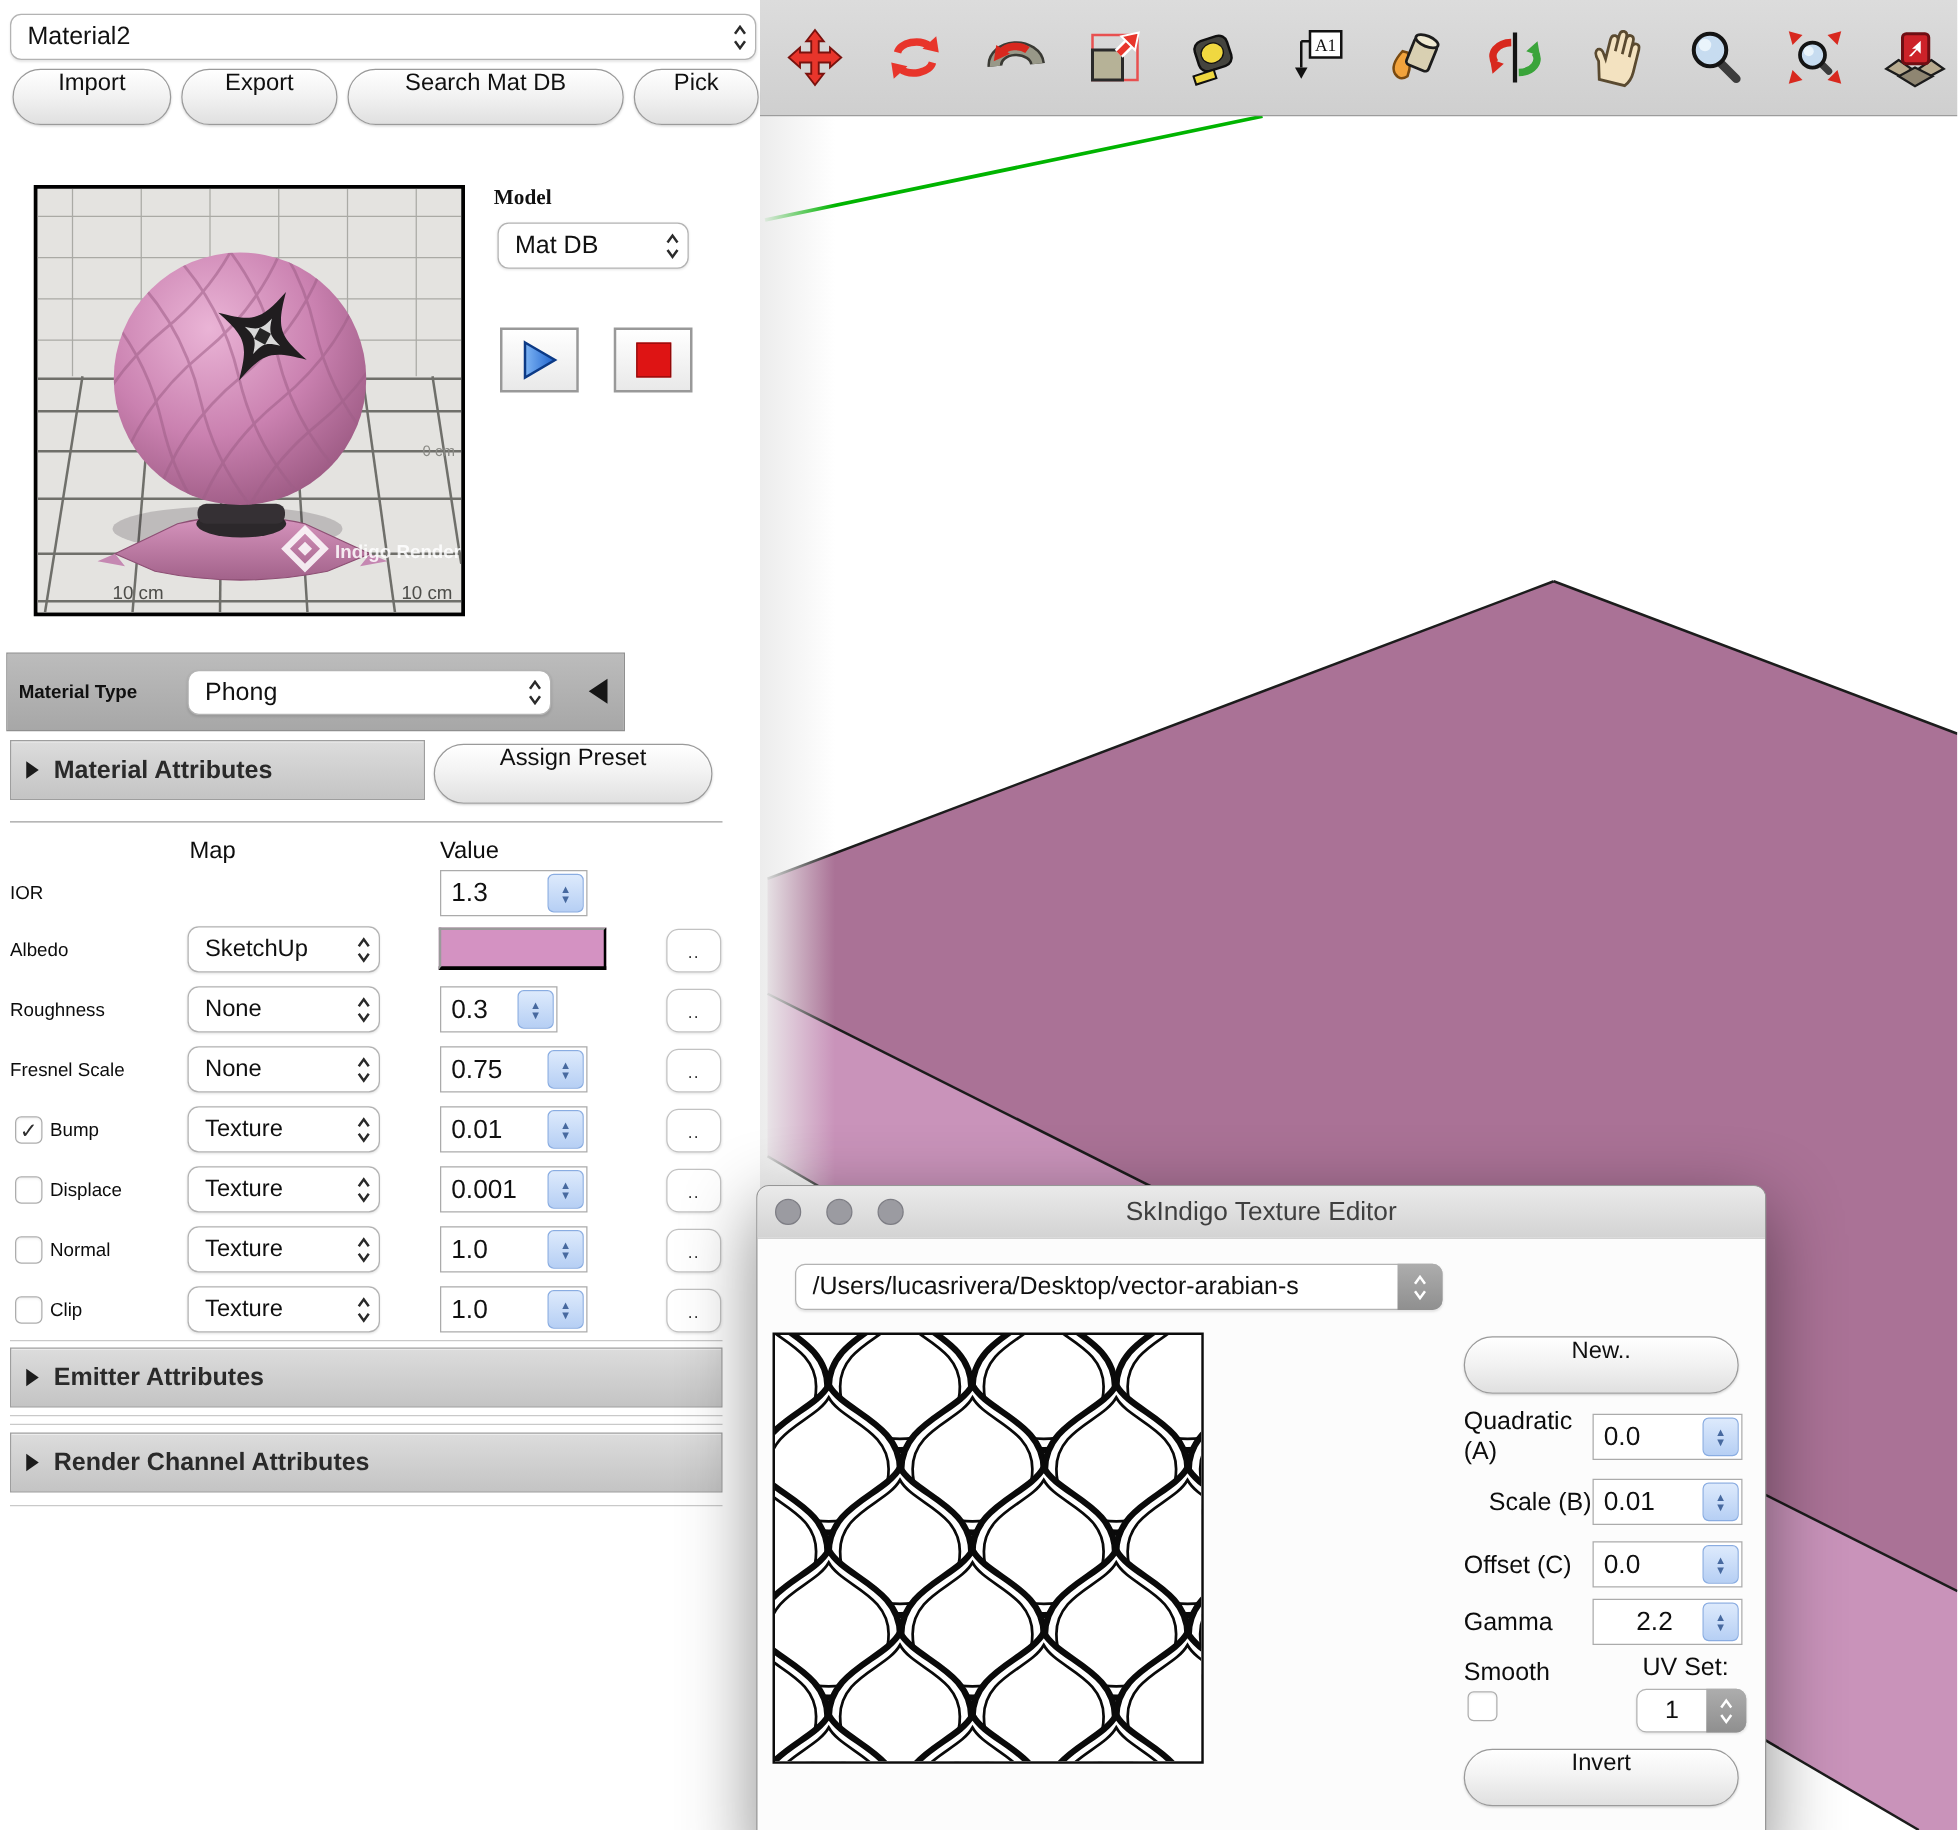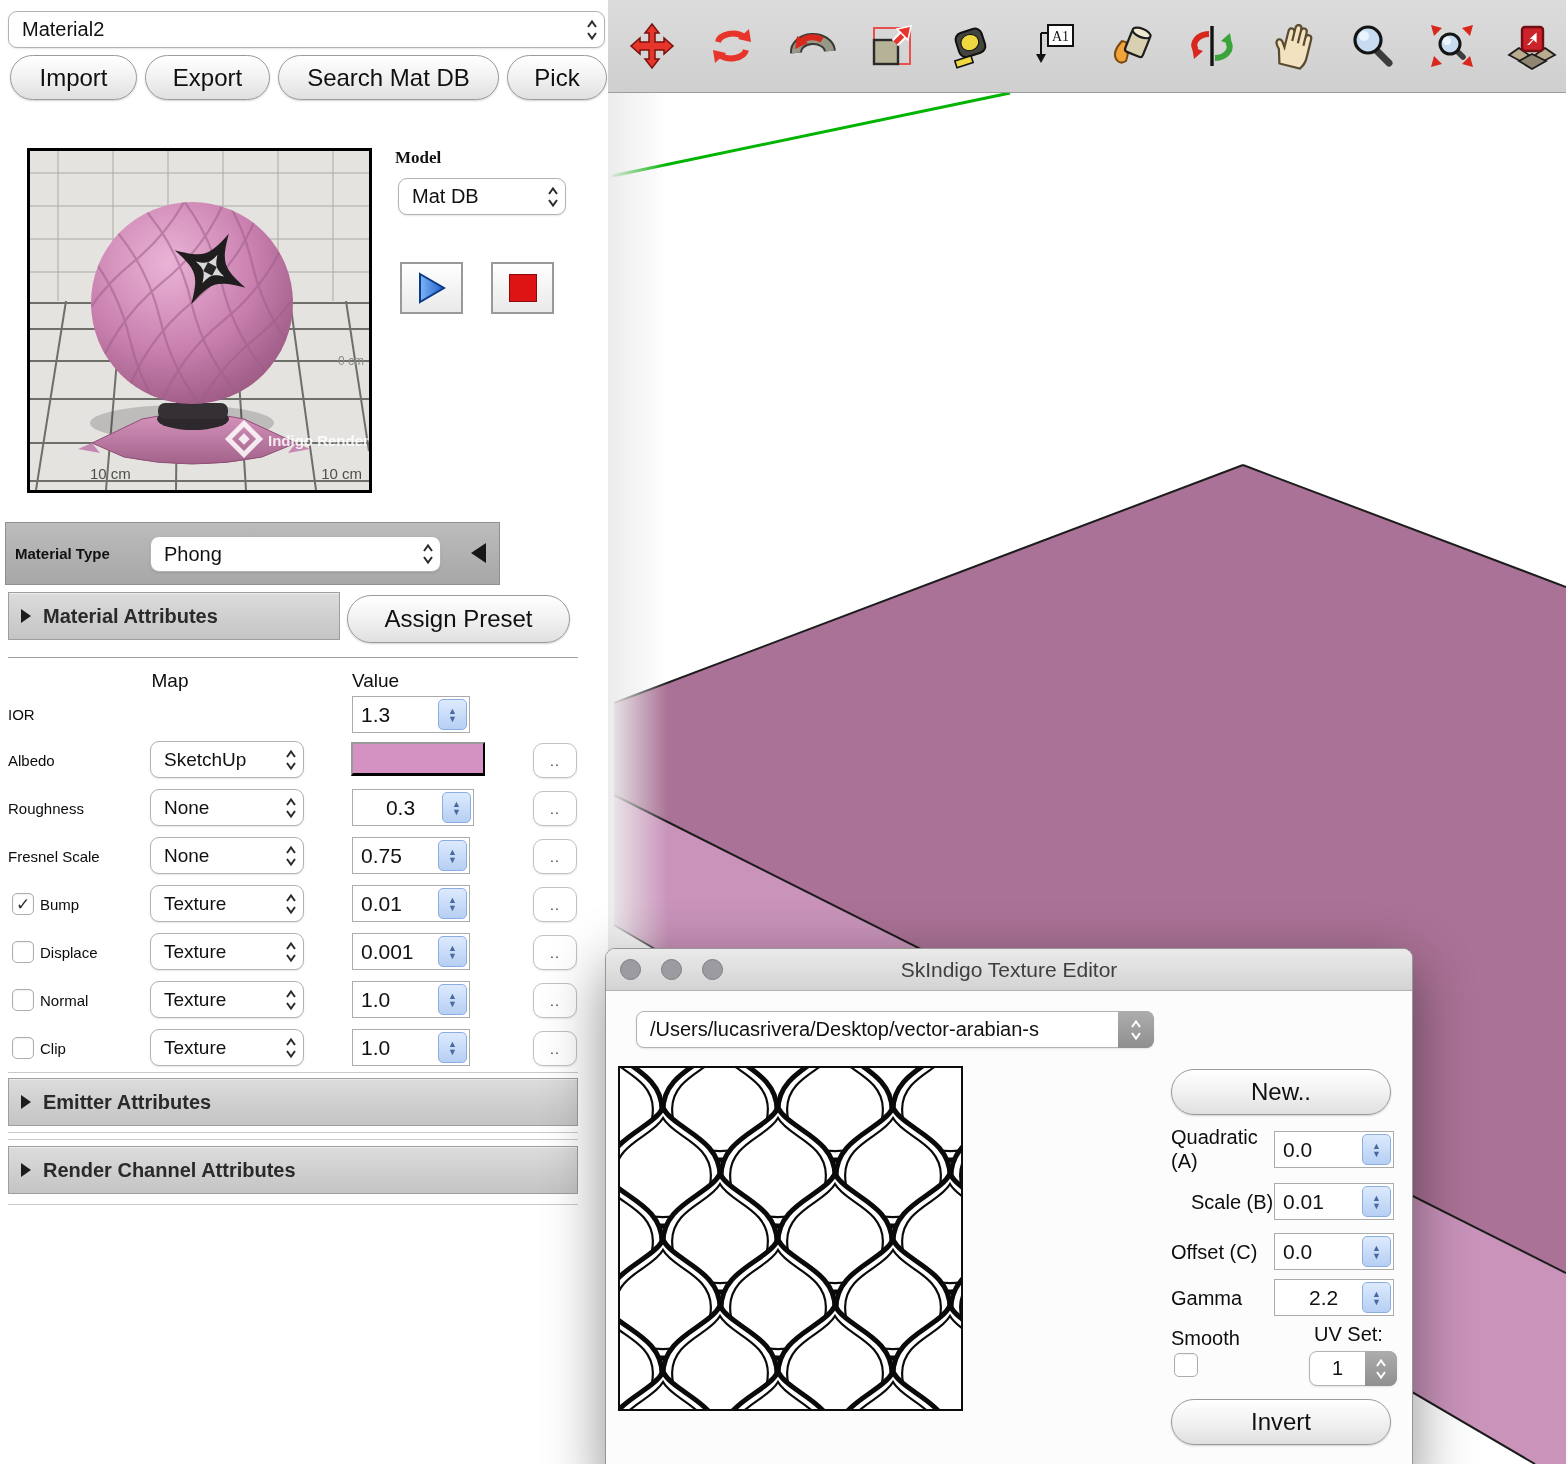--- a/index.html
+++ b/index.html
@@ -24,21 +24,21 @@
 
   .sel{position:absolute;background:#fff;border:1px solid #b3b3b3;border-radius:9px;
        display:flex;align-items:center;box-shadow:0 1px 2px rgba(0,0,0,.10);
        font-size:20px;color:#111;padding:0 6px 0 13px;box-sizing:border-box;}
   .sel .txt{flex:1;overflow:hidden;white-space:nowrap;}
   .sel .chev,.sel .chev-w{flex:0 0 12px;height:24px;display:flex;align-items:center;}
 
   .pill{position:absolute;border:1px solid #9a9a9a;border-radius:999px;
        background:linear-gradient(#ffffff,#f3f3f3 45%,#e0e0e0);
        box-shadow:inset 0 1px 0 #fff,0 1px 2px rgba(0,0,0,.18);
-       display:flex;align-items:center;justify-content:center;font-size:24px;color:#101010;}
+       display:flex;align-items:flex-start;justify-content:center;font-size:19px;color:#101010;}
 
   .vbox{position:absolute;background:#fff;border:1px solid #ababab;display:flex;
         align-items:center;font-size:21px;box-sizing:border-box;}
   .vbox .num{flex:1;padding-left:8px;overflow:hidden;white-space:nowrap;}
   .stepper{width:27px;align-self:stretch;margin:2px;border:1px solid #8aade2;border-radius:5px;
         background:linear-gradient(#ddeafc,#b6cff4);display:flex;flex-direction:column;
         align-items:center;justify-content:center;color:#47699f;font-size:9px;line-height:8px;}
   .stepper::before{content:"▲";} .stepper::after{content:"▼";}
 
   .rowlab{position:absolute;font-size:15px;color:#0c0c0c;}
@@ -318,21 +318,21 @@
         </g>
         <text x="238" y="295" font-size="15" font-weight="bold" fill="#ffffff">Indigo Renderer</text>
       </g>
       <text x="60" y="328" font-size="15" fill="#4e4e4a">10 cm</text>
       <text x="332" y="328" font-size="15" fill="#4e4e4a" text-anchor="end">10 cm</text>
       <text x="334" y="214" font-size="12" fill="#8a8a85" text-anchor="end">0 cm</text>
     </svg>
   </div>
 
   <div class="abs" style="left:395px;top:148px;font-size:17px;font-weight:bold;font-family:Liberation Serif, serif;">Model</div>
-  <div class="sel" style="left:398px;top:178px;width:168px;height:37px;">
+  <div class="sel" style="left:398px;top:178px;width:153px;height:37px;">
     <span class="txt">Mat DB</span>
     <span class="chev">
         <svg width="12" height="26" viewBox="0 0 12 26">
           <path d="M2 10 L6 4.5 L10 10" fill="none" stroke="#2b2b2b" stroke-width="2"></path>
           <path d="M2 16 L6 21.5 L10 16" fill="none" stroke="#2b2b2b" stroke-width="2"></path>
         </svg>
       </span>
   </div>
 
   <div class="media-btn" style="left:400px;top:262px;">
@@ -398,21 +398,21 @@
   <div class="rowlab" style="left:8px;top:800px;">Roughness</div>
   <div class="sel" style="left:150px;top:789px;width:154px;height:37px;font-size:19px;">
     <span class="txt">None</span>
     <span class="chev">
         <svg width="12" height="26" viewBox="0 0 12 26">
           <path d="M2 10 L6 4.5 L10 10" fill="none" stroke="#2b2b2b" stroke-width="2"></path>
           <path d="M2 16 L6 21.5 L10 16" fill="none" stroke="#2b2b2b" stroke-width="2"></path>
         </svg>
       </span>
   </div>
-  <div class="vbox" style="left:352px;top:789px;width:122px;height:37px;text-align:center;">
+  <div class="vbox" style="left:352px;top:789px;width:94px;height:37px;">
     <span class="num">0.3</span>
     <span class="stepper"></span>
   </div>
   <div class="more" style="left:533px;top:791px;">..</div>
 
   <div class="rowlab" style="left:8px;top:848px;">Fresnel Scale</div>
   <div class="sel" style="left:150px;top:837px;width:154px;height:37px;font-size:19px;">
     <span class="txt">None</span>
     <span class="chev">
         <svg width="12" height="26" viewBox="0 0 12 26">

